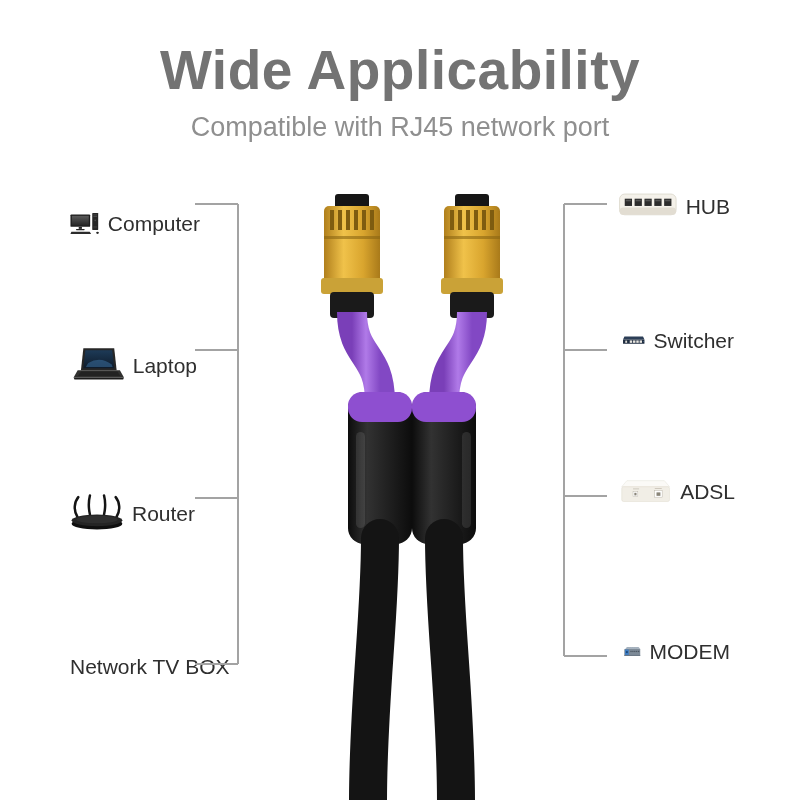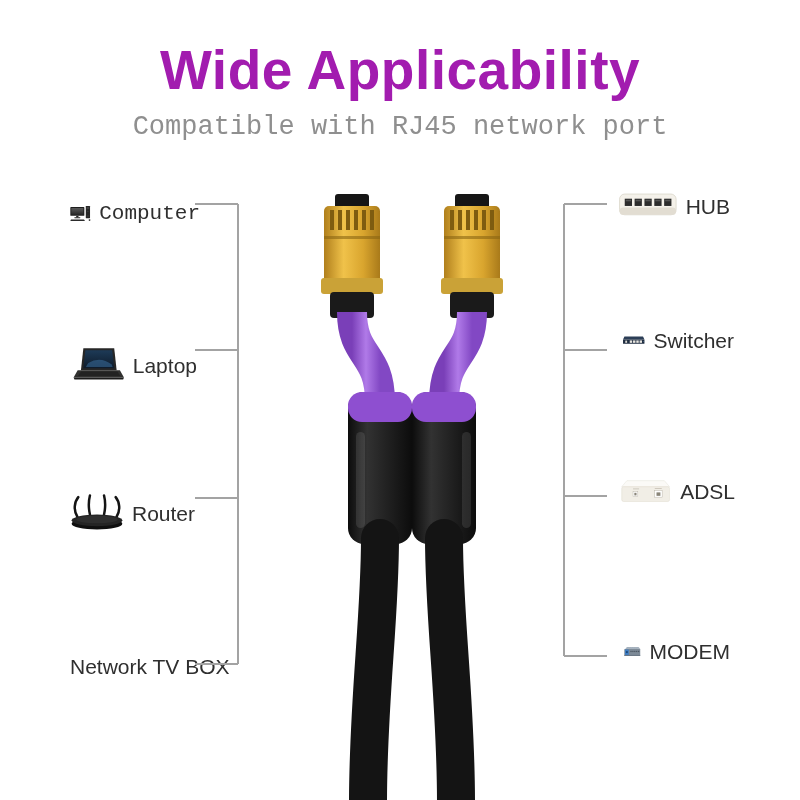--- a/index.html
+++ b/index.html
@@ -5,42 +5,42 @@
   * { margin:0; padding:0; box-sizing:border-box; }
   html,body { background:#ffffff; }
   body { font-family:"Liberation Sans", sans-serif; }
   .canvas {
     position:relative; width:800px; height:800px;
     background:#ffffff; overflow:hidden; margin:0 auto;
   }
   .title {
     position:absolute; top:38px; left:0; width:100%;
     text-align:center; font-size:55px; font-weight:800;
-    color:#a21caf; letter-spacing:0.5px;
+    color:#737373; letter-spacing:0.5px;
   }
   .subtitle {
     position:absolute; top:112px; left:0; width:100%;
-    text-align:center; font-size:27px; font-weight:400; color:#8f8f8f;font-family:Liberation Mono, monospace;
+    text-align:center; font-size:27px; font-weight:400; color:#8f8f8f;
   }
   .device {
     position:absolute; display:flex; flex-direction:row;
     align-items:center; gap:8px;
   }
   .device-label { font-size:21px; color:#2f2f2f; white-space:nowrap; }
   .bracket, .cable { position:absolute; }
 </style>
 </head>
 <body>
 
 <div class="canvas">
 
   <div class="title">Wide Applicability</div>
   <div class="subtitle">Compatible with RJ45 network port</div>
 
-  <div class="device" style="left:70px; top:168px; width:130px;font-family:Liberation Mono, monospace;">
+  <div class="device" style="left:70px; top:178px; width:130px;">
     <svg width="125" height="91" viewBox="0 0 130 95">
       <defs>
         <linearGradient id="scr" x1="0" y1="0" x2="0" y2="1">
           <stop offset="0" stop-color="#5a5a5a"></stop>
             <stop offset="1" stop-color="#262626"></stop>
         </linearGradient>
       </defs>
       <rect x="97" y="2" width="26" height="74" rx="2" fill="#262626"></rect>
       <rect x="102" y="8" width="16" height="4" fill="#4a4a4a"></rect>
       <rect x="102" y="15" width="16" height="4" fill="#4a4a4a"></rect>

